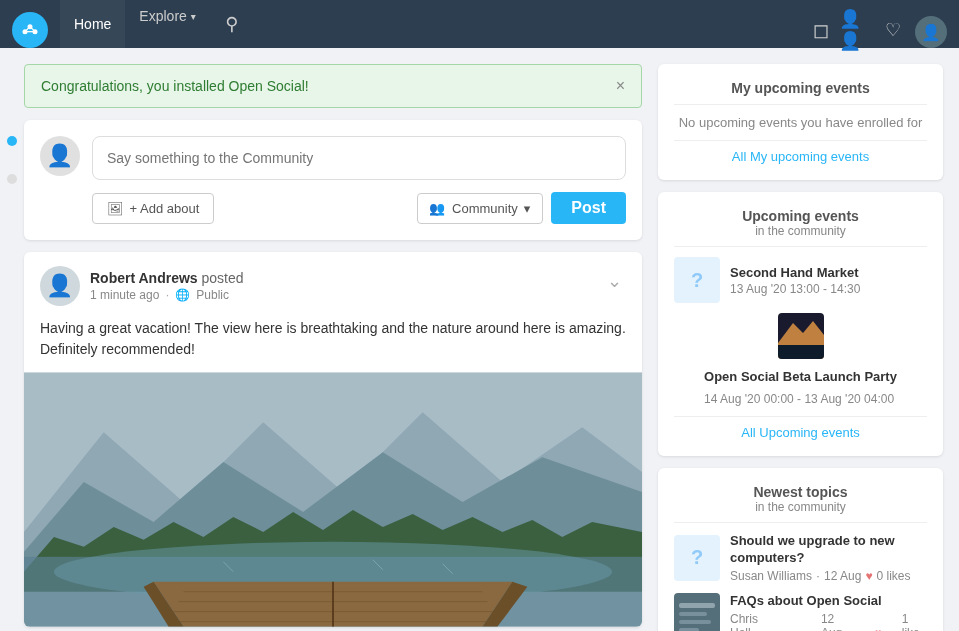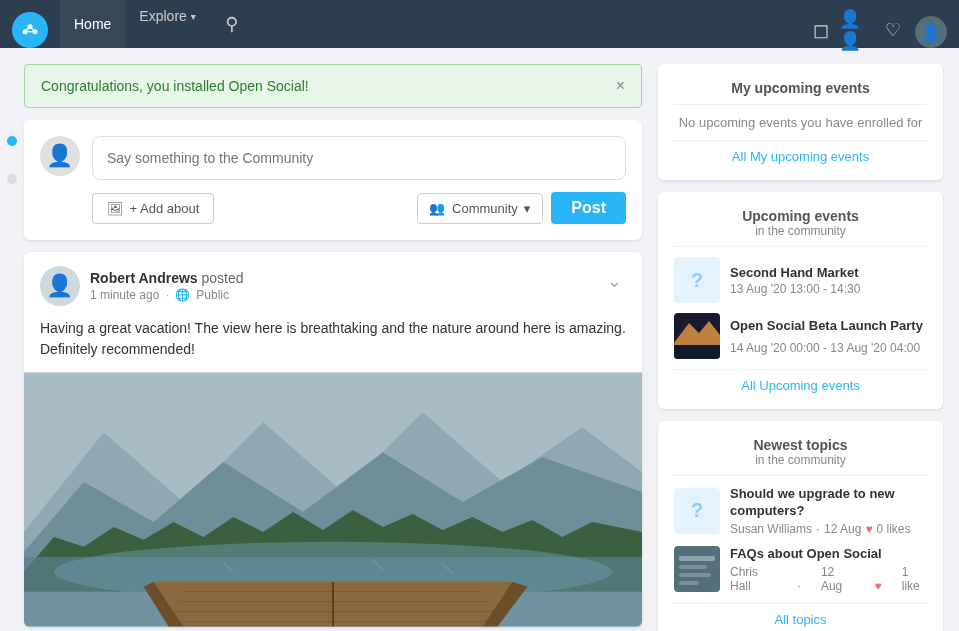--- a/index.html
+++ b/index.html
@@ -156,21 +156,21 @@
       <hr style="border:none;border-top:1px solid #eee;margin:8px 0;">
 
       <div style="display:flex;align-items:center;gap:10px;margin:10px 0;">
         <div style="width:46px;height:46px;border-radius:4px;background:#e3f2fd;flex-shrink:0;display:flex;align-items:center;justify-content:center;font-size:20px;color:#90caf9;font-weight:bold;">?</div>
         <div>
           <div style="font-size:13px;font-weight:600;color:#333;cursor:pointer;">Second Hand Market</div>
           <div style="font-size:12px;color:#888;margin-top:2px;">13 Aug '20 13:00 - 14:30</div>
         </div>
       </div>
 
-      <div style="display:flex;align-items:center;gap:10px;margin:10px 0;">
+      <div style="display:flex;align-items:center;gap:10px;margin:10px 0;flex-direction:column;">
         <div style="width:46px;height:46px;border-radius:4px;overflow:hidden;flex-shrink:0;">
           <svg viewBox="0 0 46 46" style="width:46px;height:46px;" xmlns="http://www.w3.org/2000/svg">
             <rect width="46" height="46" fill="#1a1a2e"></rect>
             <polygon points="0,30 15,10 25,20 35,8 46,22 46,46 0,46" fill="#bf8040"></polygon>
             <rect x="0" y="32" width="46" height="14" fill="#0d1b2a"></rect>
           </svg>
         </div>
         <div>
           <div style="font-size:13px;font-weight:600;color:#333;cursor:pointer;">Open Social Beta Launch Party</div>
           <div style="font-size:12px;color:#888;margin-top:8px;">14 Aug '20 00:00 - 13 Aug '20 04:00</div>

